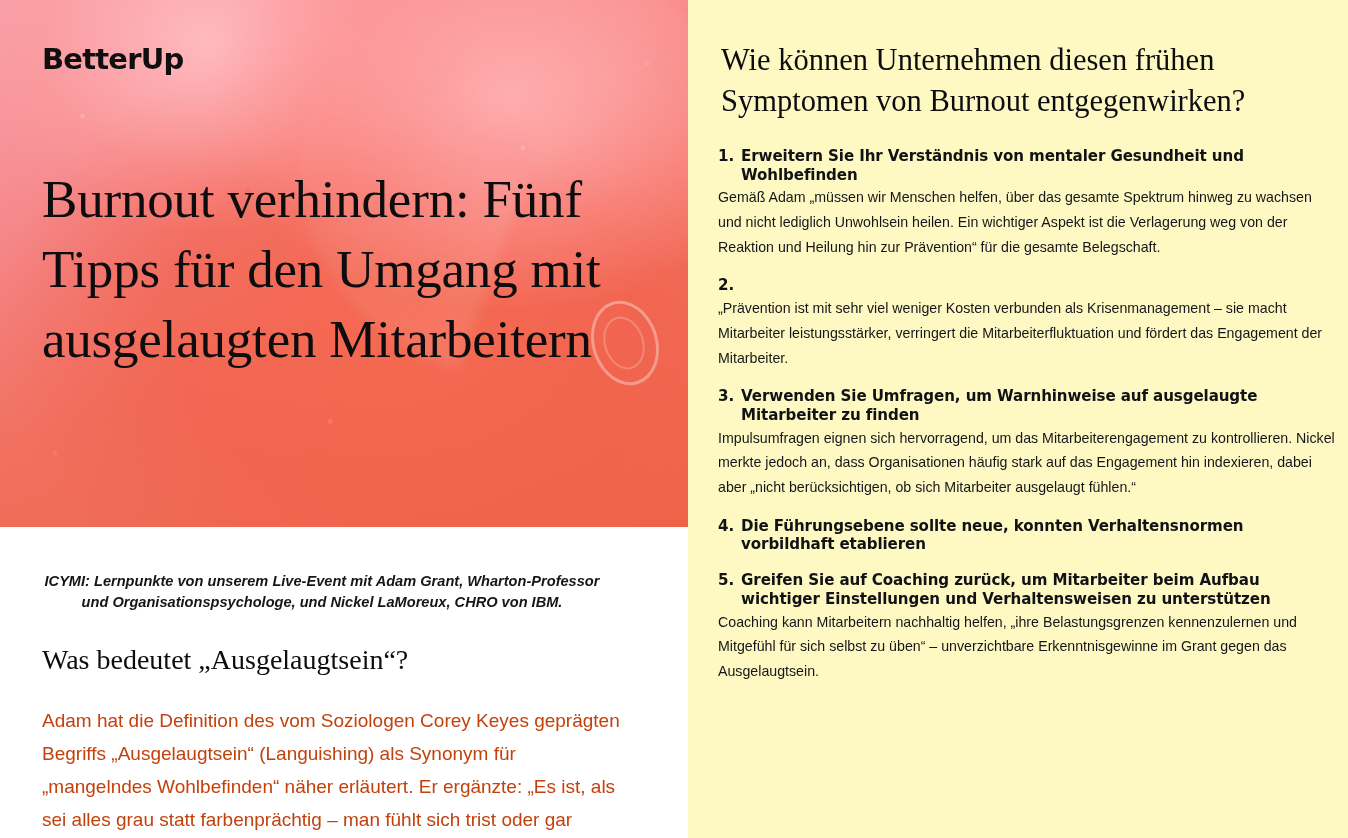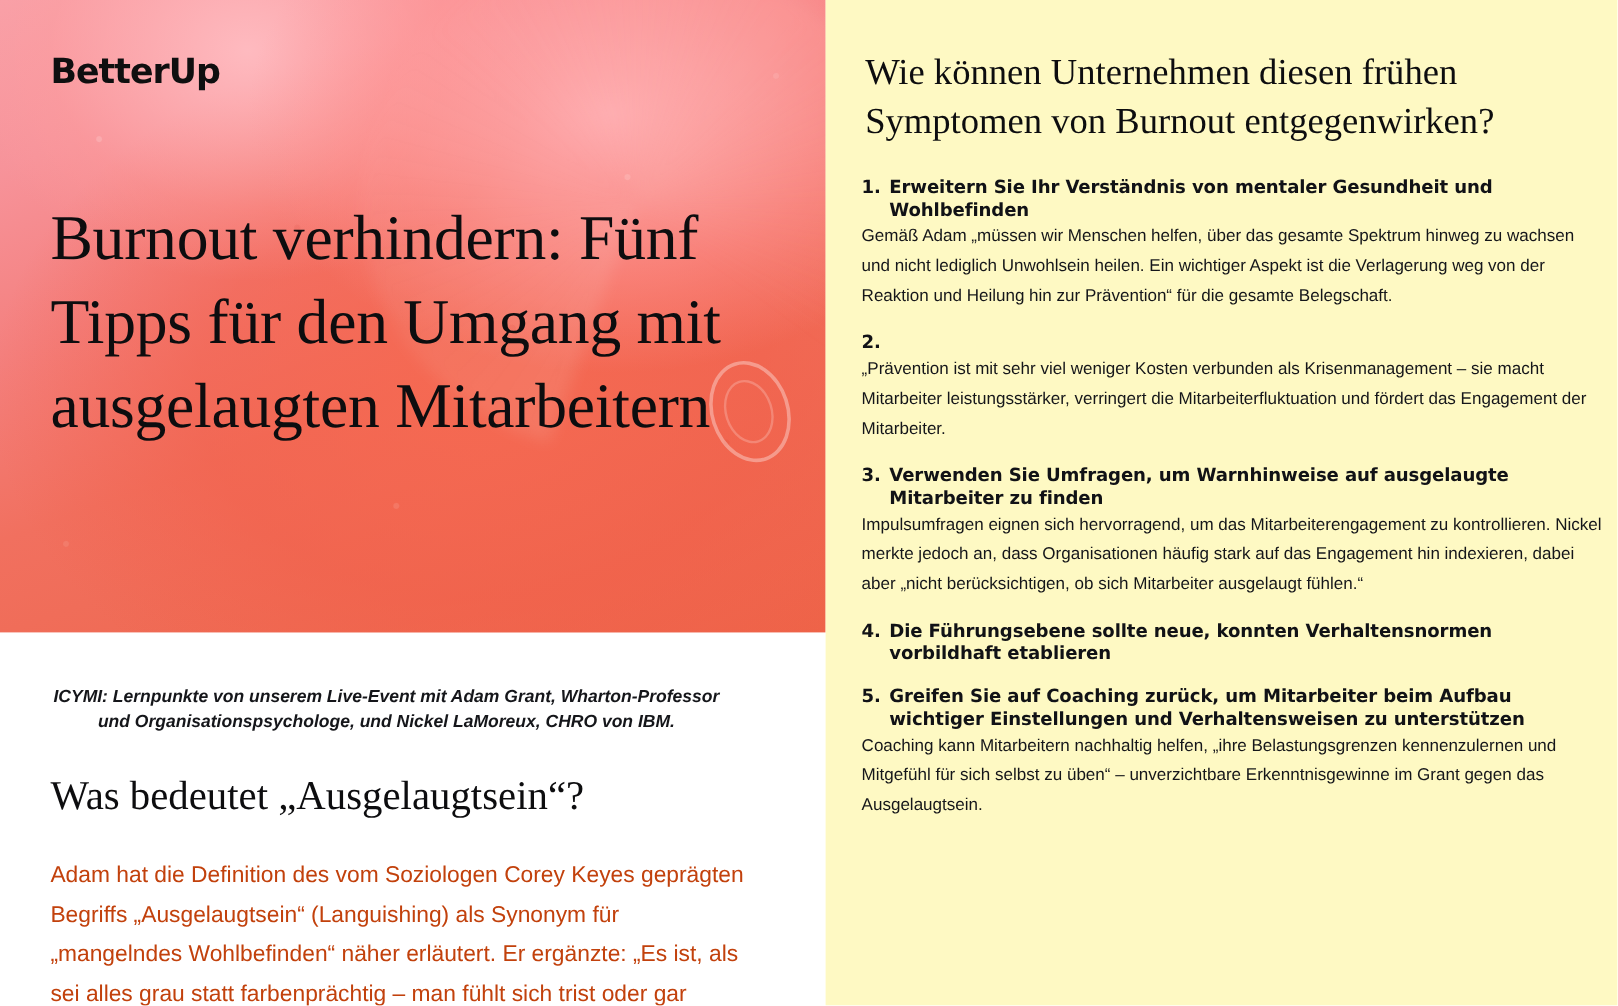--- a/index.html
+++ b/index.html
@@ -131,21 +131,21 @@
     font-style: italic;
     font-weight: 700;
     font-size: 14.6px;
     line-height: 1.46;
     color: #15161a;
     text-align: center;
   }
   .section-head {
     margin-top: 28px;
     font-family: "Liberation Serif", serif;
-    font-size: 34px;
+    font-size: 28px;
     font-weight: 400;
     line-height: 1.3;
     color: #0d0d0f;
   }
   .left-para {
     margin-top: 27px;
     width: 580px;
     font-size: 19px;
     line-height: 1.73;
     color: #c2410c;

